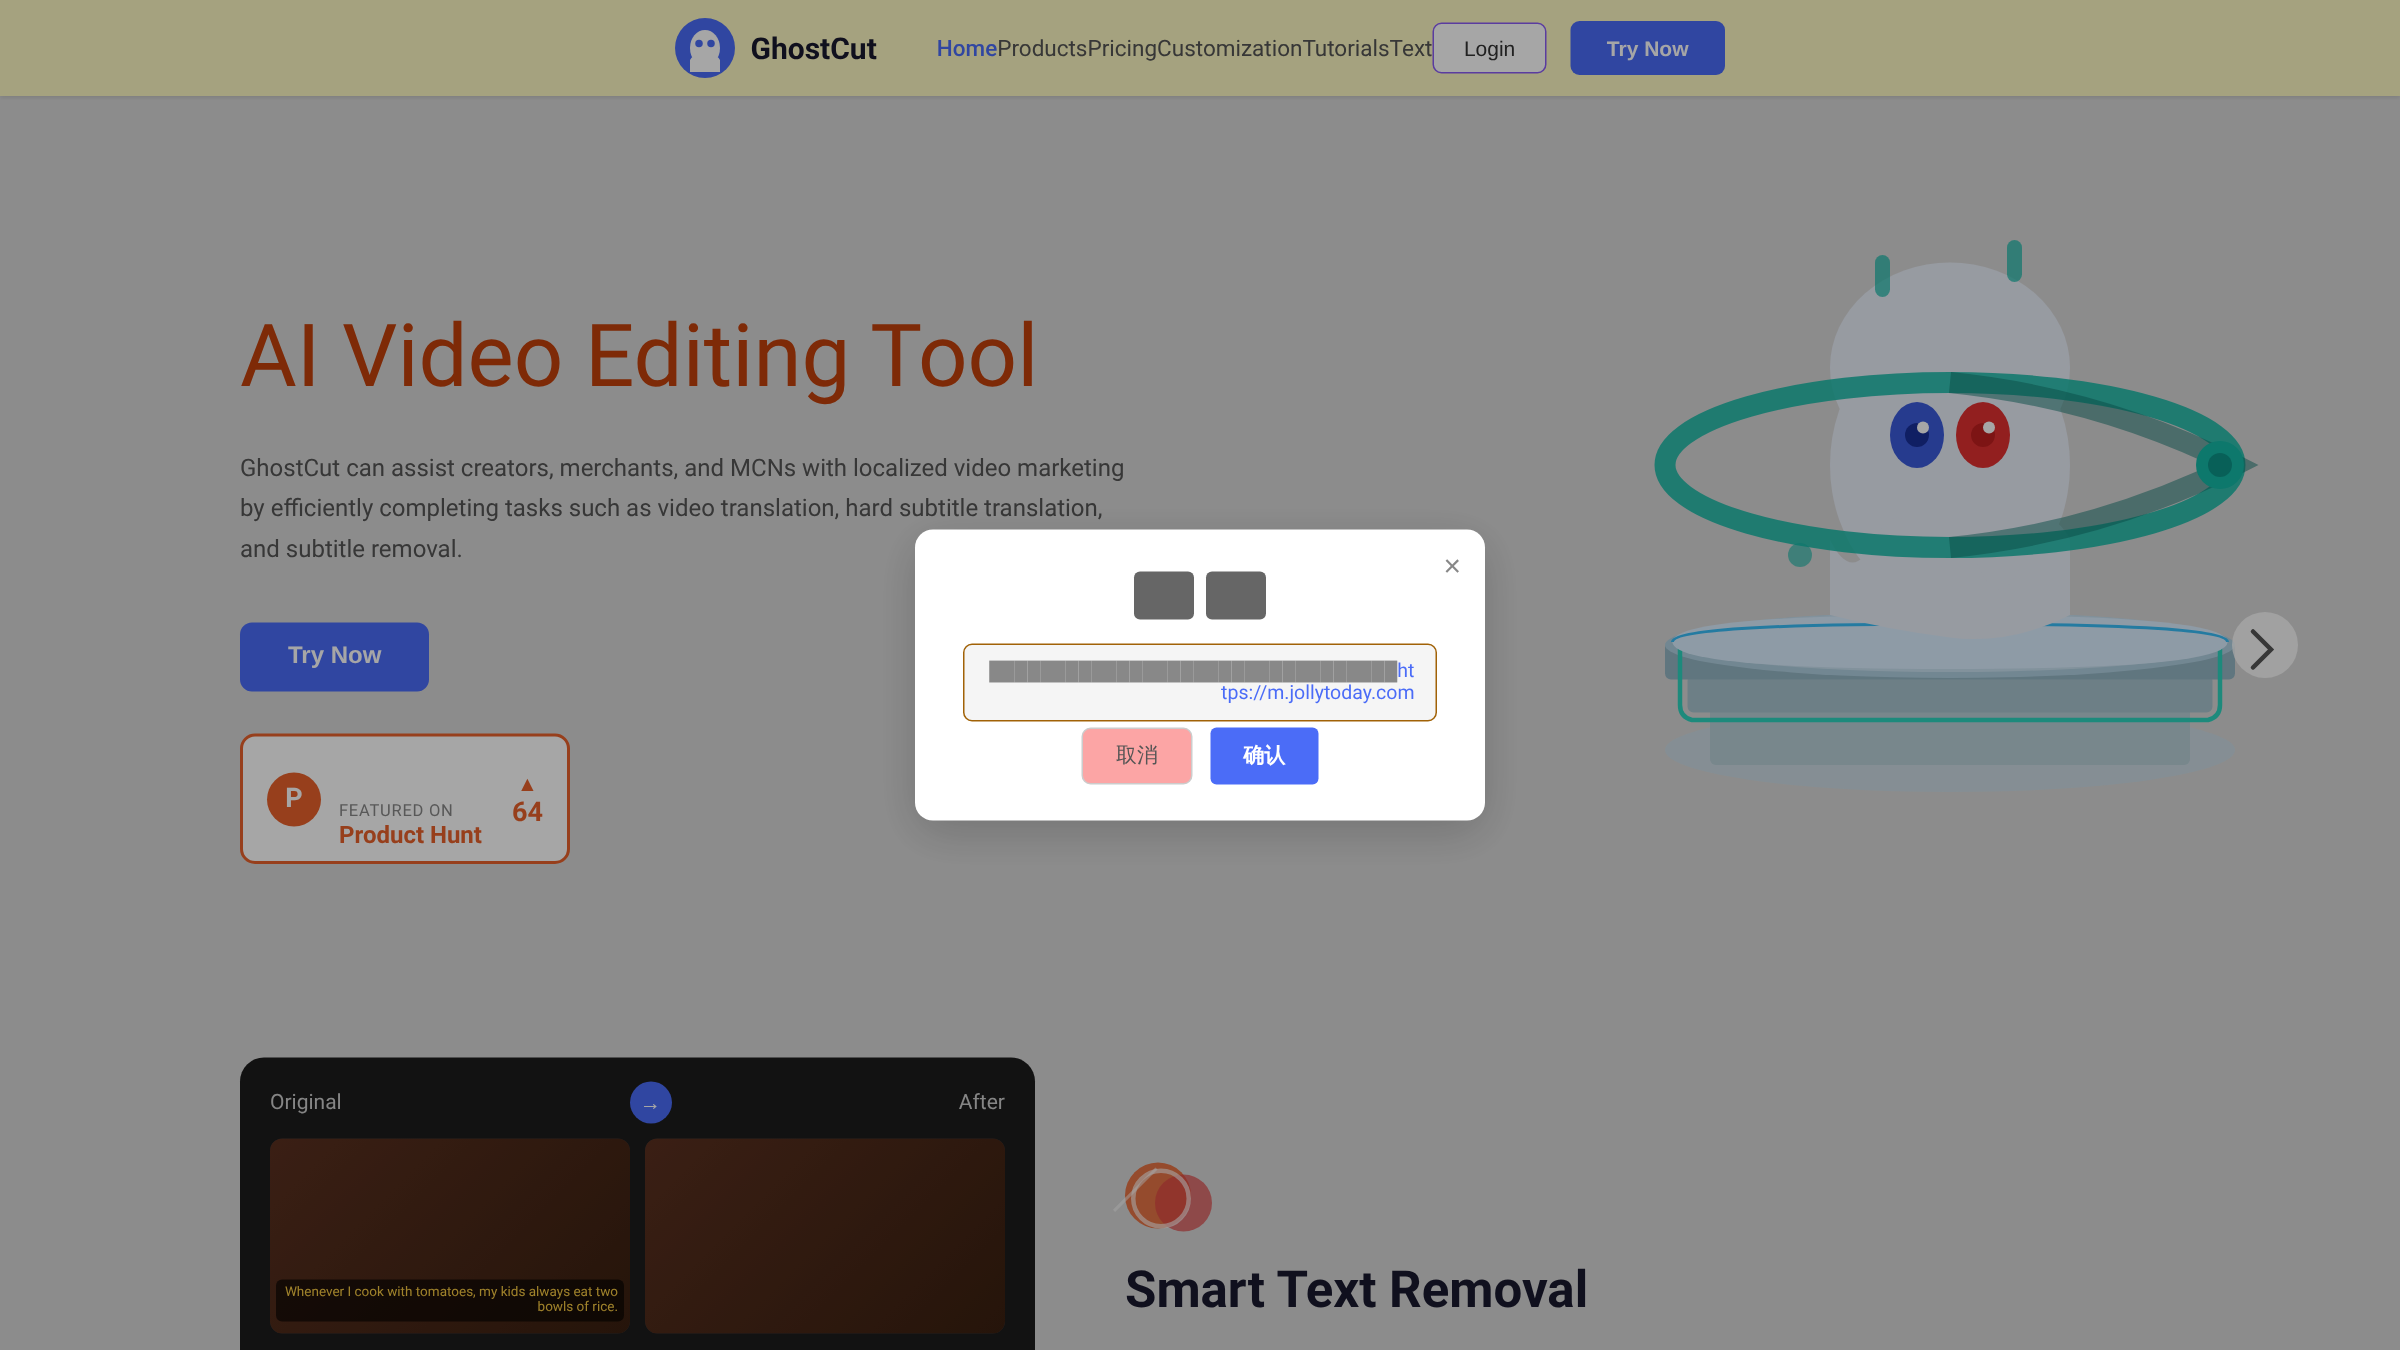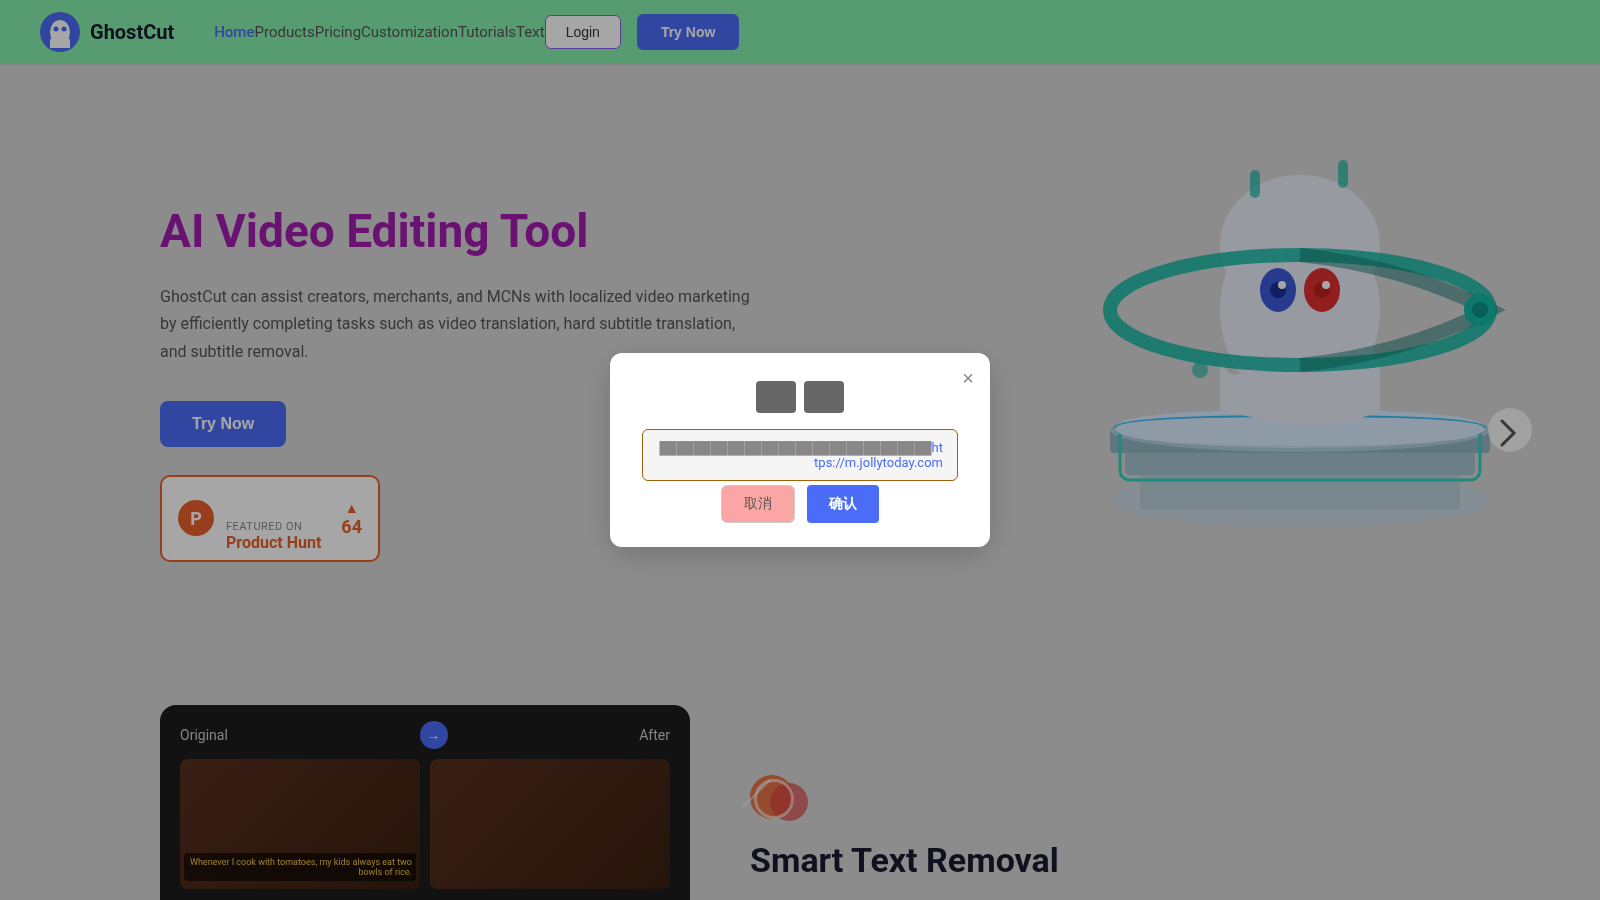--- a/index.html
+++ b/index.html
@@ -10,24 +10,24 @@
       height: 900px;
       overflow: hidden;
       position: relative;
     }
 
     
     .navbar {
       position: fixed;
       top: 0; left: 0; right: 0;
       height: 64px;
-      background: #86efac;
-      display: flex;
-      align-items: center;
-      justify-content: flex-start;
+      background: #fef9c3;
+      display: flex;
+      align-items: center;
+      justify-content: center;
       padding: 0 40px;
       z-index: 100;
       box-shadow: 0 1px 3px rgba(0,0,0,0.1);
     }
     .navbar-left {
       display: flex;
       align-items: center;
       gap: 40px;
     }
     .logo-area {
@@ -92,23 +92,23 @@
       padding-left: 160px;
       padding-right: 60px;
       padding-top: 120px;
       position: relative;
     }
     .hero-left {
       max-width: 600px;
       padding-top: 20px;
     }
     .hero-title {
-      font-size: 46px;
-      font-weight: 700;
-      color: #a21caf;
+      font-size: 58px;
+      font-weight: 400;
+      color: #c2410c;
       line-height: 1.2;
       margin-bottom: 24px;
     }
     .hero-desc {
       font-size: 16px;
       color: #555;
       line-height: 1.7;
       margin-bottom: 36px;
     }
     .btn-hero-try {

